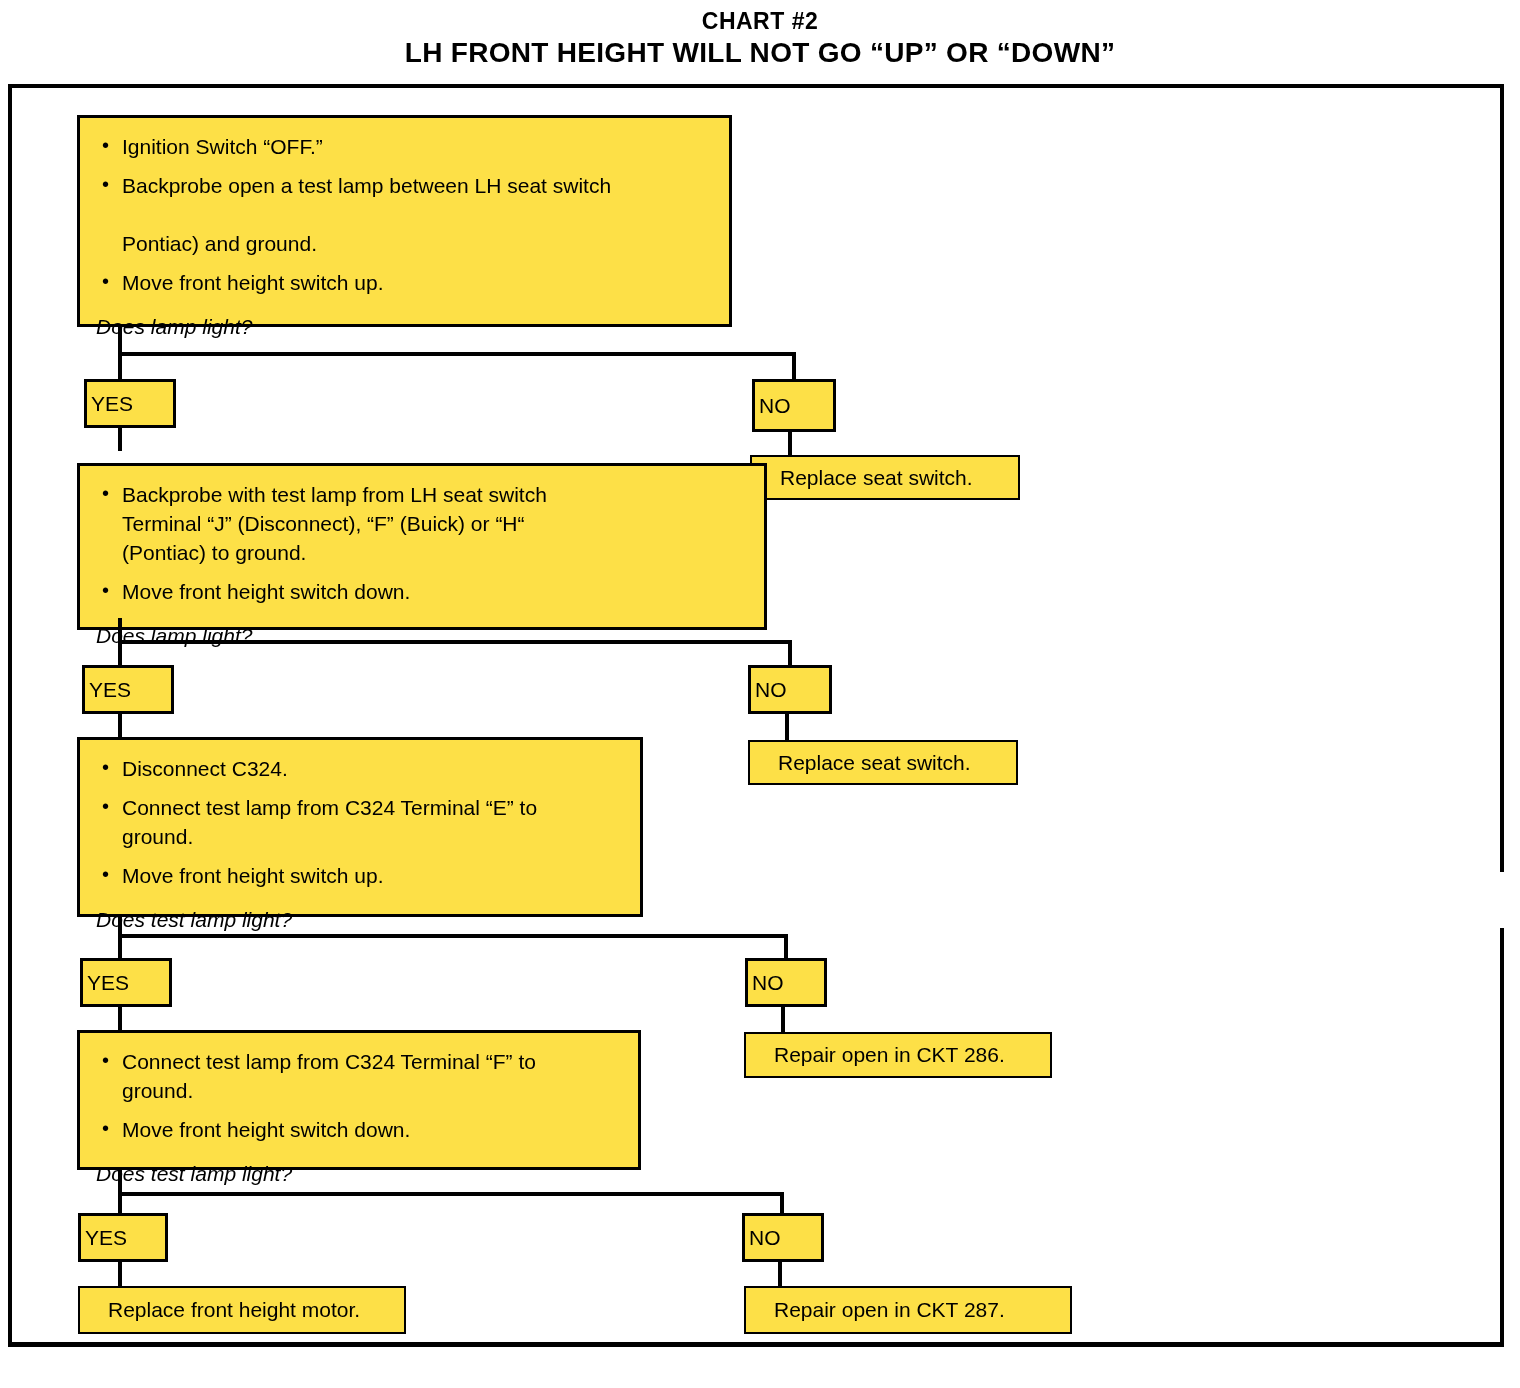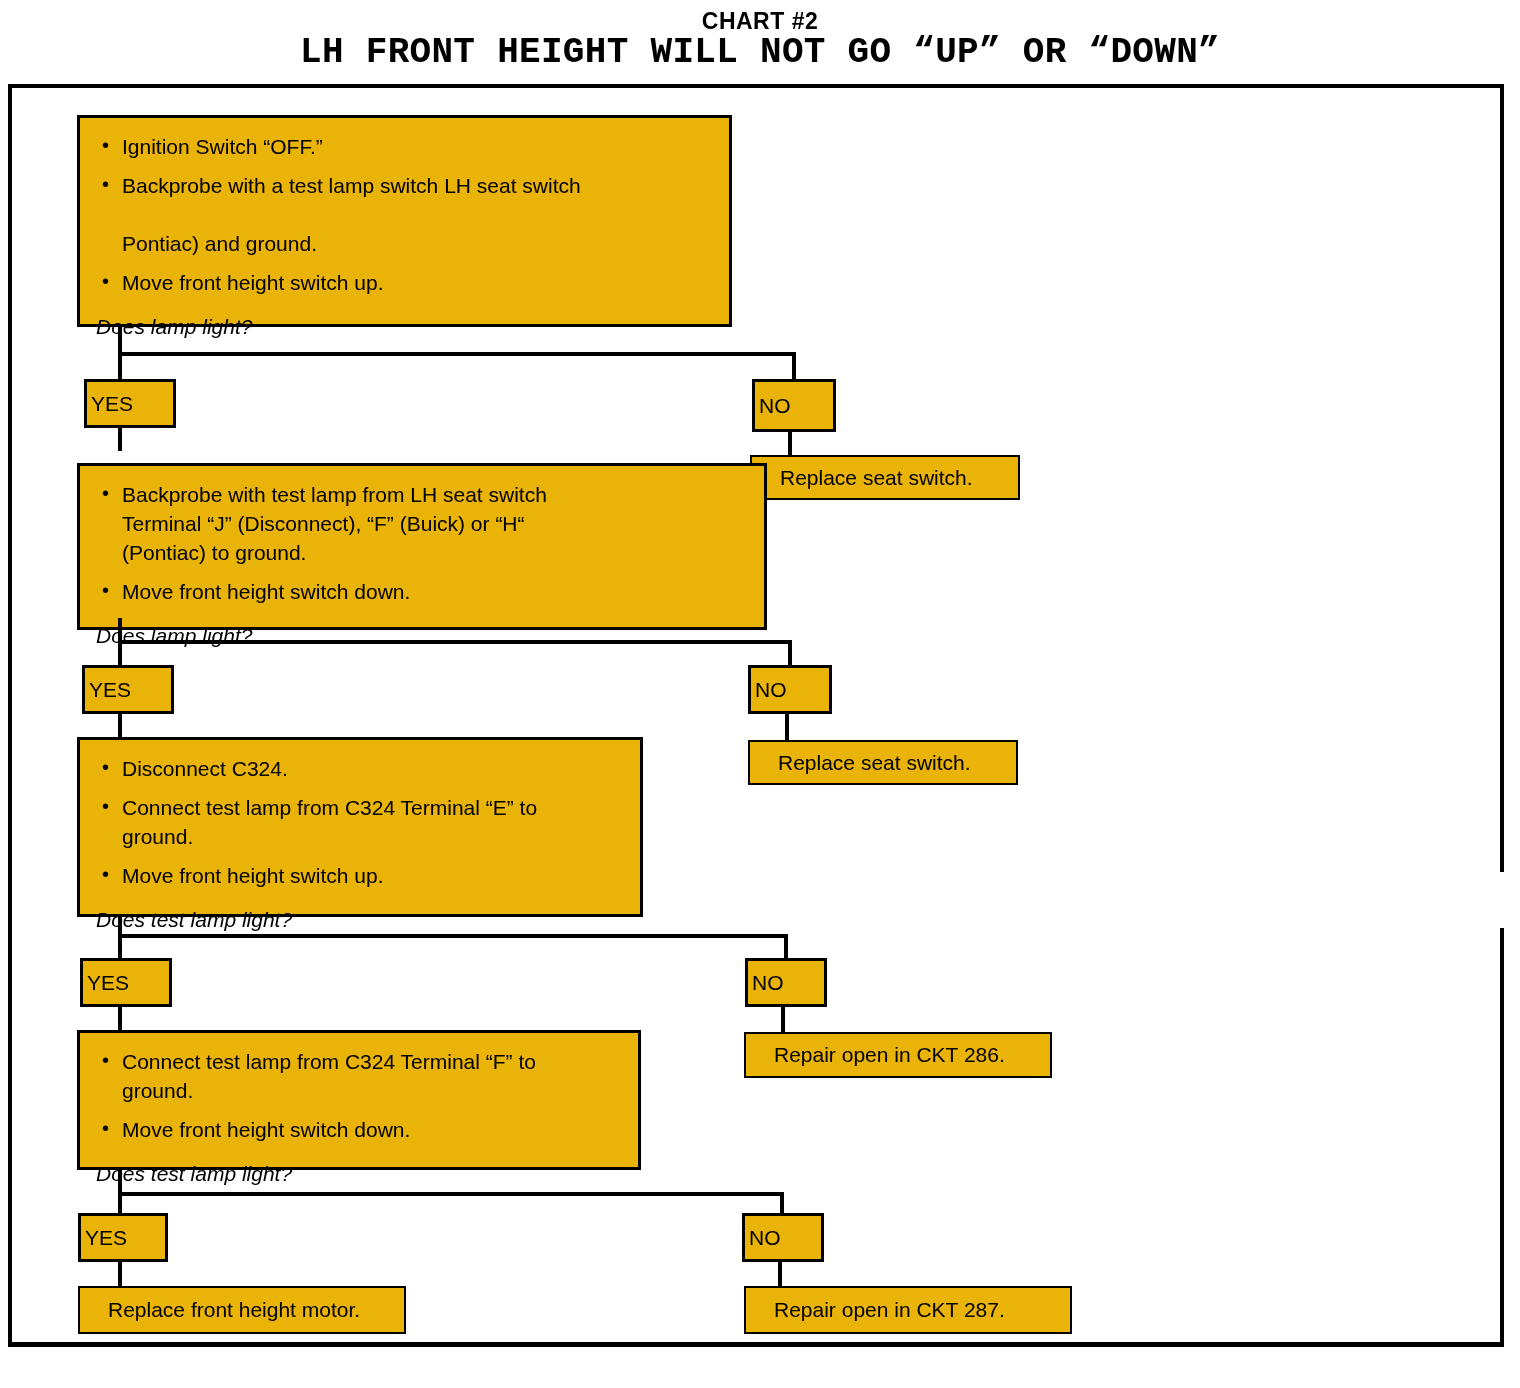--- a/index.html
+++ b/index.html
@@ -27,25 +27,24 @@
     width: 1520px;
     text-align: center;
   }
   .title-line1 {
     font-size: 23px;
     font-weight: bold;
     letter-spacing: 0.5px;
     line-height: 30px;
   }
   .title-line2 {
-    font-size: 36px;
+    font-size: 28px;
     font-weight: bold;
     letter-spacing: 0.3px;
     line-height: 34px;
-    font-family: Liberation Mono, monospace;
   }
 
   
   .frame-top {
     position: absolute;
     left: 8px;
     top: 84px;
     width: 1496px;
     height: 4px;
     background: #000;
@@ -80,21 +79,21 @@
     top: 928px;
     width: 4px;
     height: 419px;
     background: #000;
   }
 
   
   .node {
     position: absolute;
     border: 3px solid #000;
-    background: #eab308;
+    background: #fde047;
     box-sizing: border-box;
   }
   .node.thin { border-width: 2px; }
 
   .q-box {
     padding: 14px 16px 10px 16px;
   }
   ul.bullets {
     margin: 0;
     padding: 0;
@@ -169,21 +168,21 @@
   <div class="frame-bottom"></div>
   <div class="frame-right-a"></div>
   <div class="frame-right-b"></div>
 
   <div class="node q-box" style="left:77px; top:115px; width:655px; height:212px;">
     <ul class="bullets">
       <li>
         <span>Ignition Switch “OFF.”</span>
       </li>
       <li>
-        <span>Backprobe with a test lamp switch LH seat switch</span><br>
+        <span>Backprobe open a test lamp between LH seat switch</span><br>
         <br>
         <span>Pontiac) and ground.</span>
       </li>
       <li>
         <span>Move front height switch up.</span>
       </li>
     </ul>
     <div class="question">Does lamp light?</div>
   </div>
 

